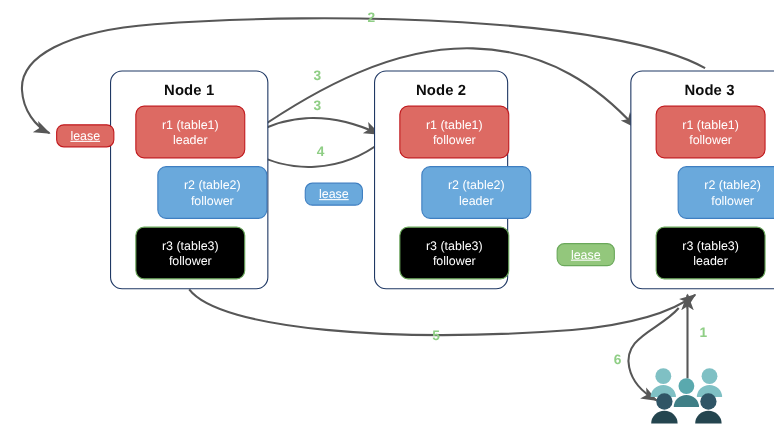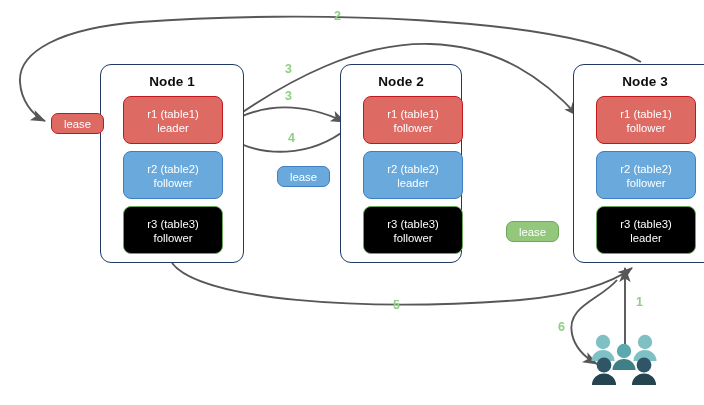--- a/index.html
+++ b/index.html
@@ -46,34 +46,35 @@
     line-height: 14px;
     text-align: center;
     display: flex;
     flex-direction: column;
     align-items: center;
     justify-content: center;
     padding-top: 1px;
   }
   .replica span { display: block; }
   .r-red   { background: #dd6a63; border: 1.6px solid #c0191d; }
-  .r-blue  { background: #6aa9dc; border: 1.6px solid #3f7fc1; }
+  .r-blue  { background: #6aa9dc; border: 1.6px solid #3f7fc1; margin-left: 20px; }
   .r-green { background: #000000; border: 1.6px solid #6aa85a; }
 
   
   .lease {
     position: absolute;
     box-sizing: border-box;
     border-radius: 7px;
     color: #ffffff;
     font-size: 11.3px;
     text-align: right;
     display: flex;
     align-items: center;
     justify-content: center;
+    text-decoration: underline;
   }
   .lease.l-red   { background: #dd6a63; border: 1.6px solid #c0191d; }
   .lease.l-blue  { background: #6aa9dc; border: 1.6px solid #3f7fc1; }
   .lease.l-green { background: #93c77c; border: 1.6px solid #6aa85a; }
 
   
   .step-label {
     position: absolute;
     font-size: 12.5px;
     font-weight: bold;

